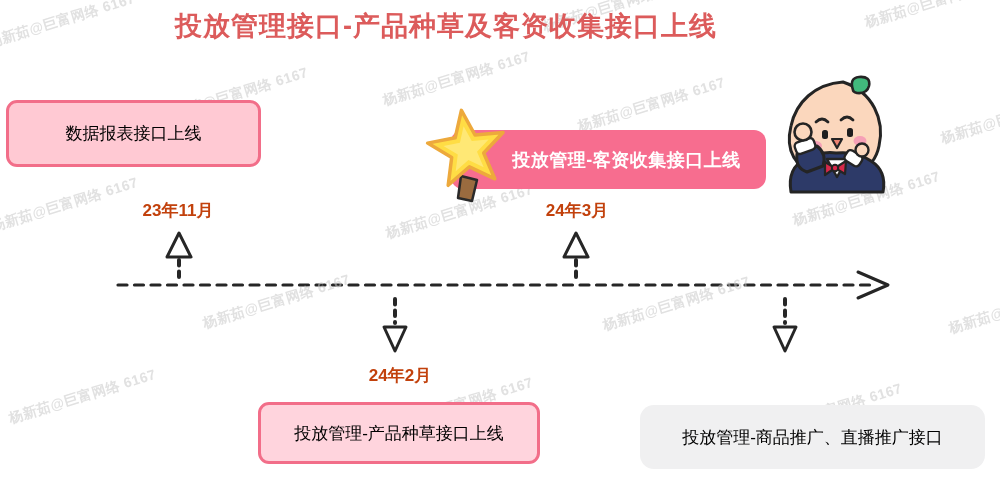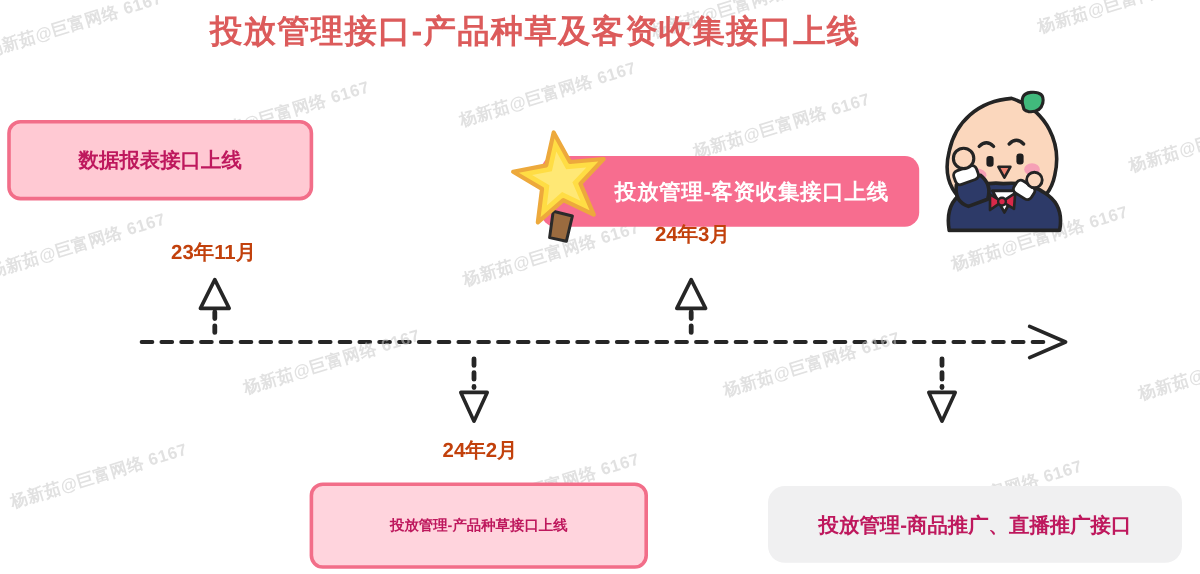--- a/index.html
+++ b/index.html
@@ -18,46 +18,46 @@
   }
   
   .title{
     position:absolute; left:0; top:8; width:892px; text-align:center;
     font-size:27px; font-weight:800; color:#dc5b5b; letter-spacing:1px;
     top:8px; z-index:6;
   }
   
   .box{
     position:absolute; display:flex; align-items:center; justify-content:center;
-    font-weight:700; color:#be185d; z-index:6; text-align:center;
+    font-weight:400; color:#000000; z-index:6; text-align:center;
   }
   .pink-box{
     background:#ffc9d3; border:3px solid #f26e89; border-radius:11px;
   }
   .box-left{ left:6px; top:100px; width:255px; height:67px; font-size:17px; }
-  .box-mid{ left:258px; top:402px; width:282px; height:72px; font-size:12px; background:#ffd4dd; }
+  .box-mid{ left:258px; top:402px; width:282px; height:62px; font-size:17px; background:#ffd4dd; }
   .box-gray{
     left:640px; top:405px; width:345px; height:64px; font-size:17px;
     background:#f0f0f1; border-radius:14px;
   }
   
   .badge{
     position:absolute; left:451px; top:119px; width:315px; height:59px;
     background:#f76d8f; border-radius:12px; display:flex; align-items:center;
     justify-content:center; padding-left:36px; z-index:6;margin-top:11px;
   }
   .badge span{ color:#ffffff; font-weight:700; font-size:18px; letter-spacing:.5px; }
   .star{ position:absolute; left:421px; top:106px; z-index:7; }
   
   .date{
     position:absolute; font-size:17px; font-weight:600; color:#c2410c;
     text-align:center; z-index:6;
   }
   .date-1{ left:98px;  top:199px; width:160px; }
-  .date-2{ left:497px; top:184px; width:160px; }
+  .date-2{ left:497px; top:199px; width:160px; }
   .date-3{ left:320px; top:364px; width:160px; }
   .date-4{ left:690px; top:367px; width:200px; }
   
   .timeline-svg{ position:absolute; inset:0; z-index:4; }
   .mascot{ position:absolute; left:779px; top:74px; z-index:6; }
 </style>
 </head>
 <body>
 
 <div class="canvas">

